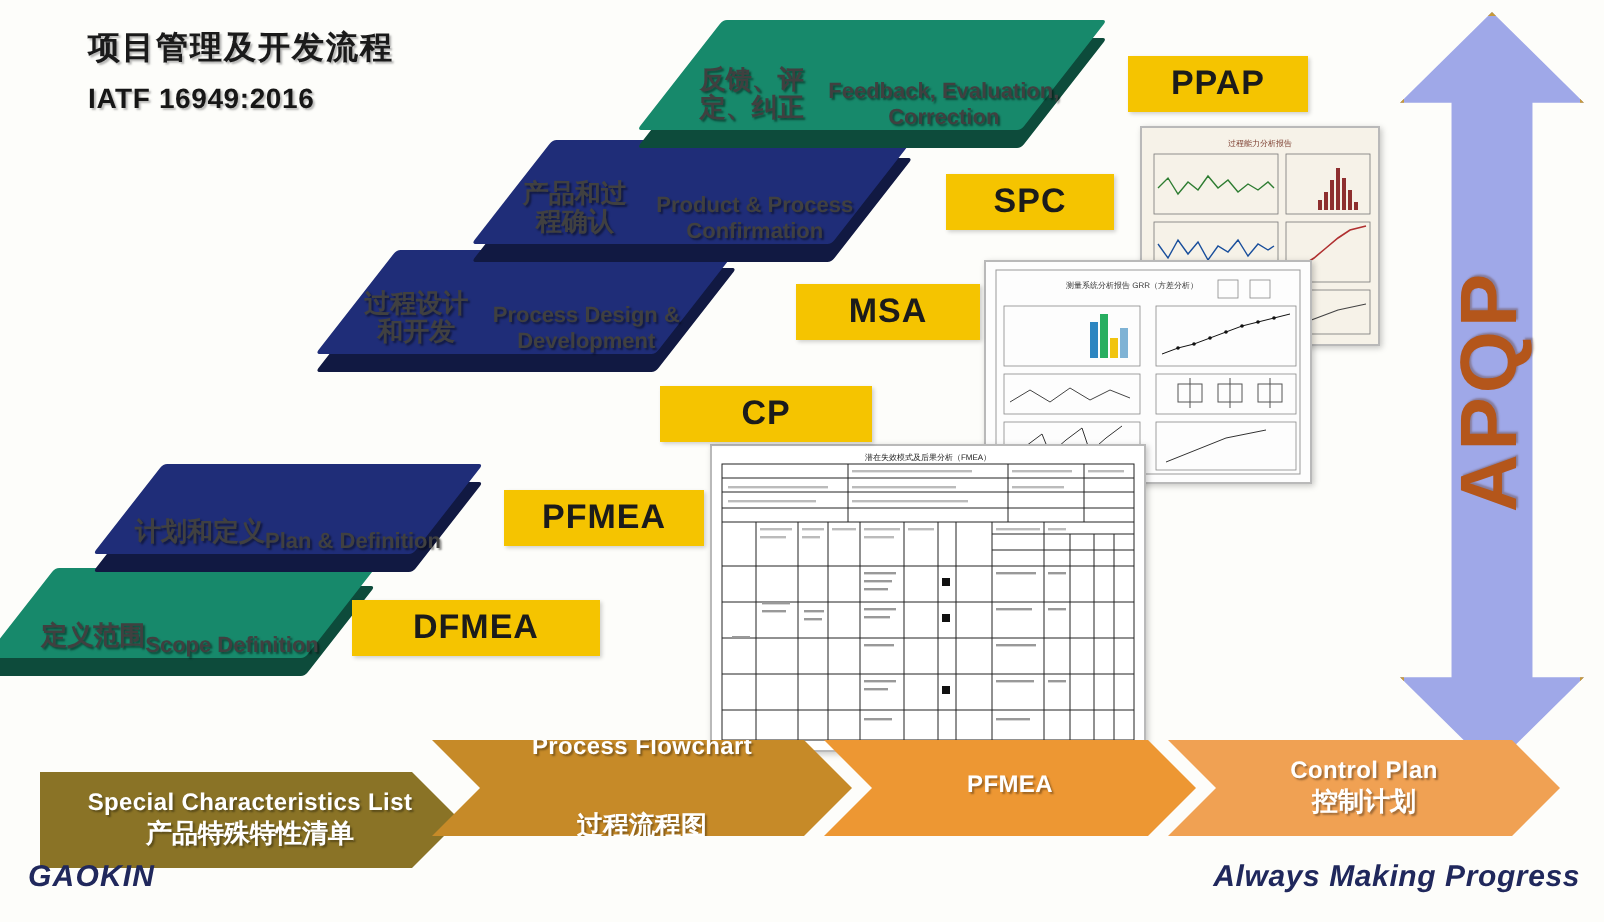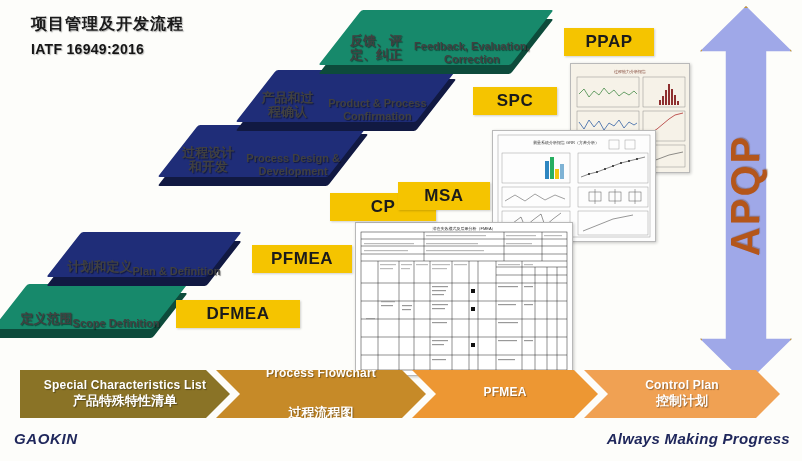--- a/index.html
+++ b/index.html
@@ -5,21 +5,21 @@
   html,body{margin:0;padding:0;}
   body{
     width:802px;height:461px;
     background:#fdfdfa;
     font-family:"Liberation Sans","DejaVu Sans",sans-serif;
     overflow:hidden;position:relative;
   }
   #stage{position:absolute;left:0;top:0;width:802px;height:461px;}
 
   
-  .title-block{position:absolute;left:31px;top:14px;}
+  .title-block{position:absolute;left:44px;top:14px;}
   .title-cn{
     font-size:16px;font-weight:bold;color:#1a1a1a;letter-spacing:1px;
     text-shadow:1px 1px 1px rgba(120,120,120,.55);
     font-family:"DejaVu Sans","Liberation Sans",sans-serif;
   }
   .title-en{
     margin-top:6px;font-size:14px;font-weight:bold;color:#161616;letter-spacing:.3px;
     text-shadow:1px 1px 1px rgba(120,120,120,.5);
   }
 
@@ -83,21 +83,21 @@
   
   .chev-bar{position:absolute;left:20px;top:370px;width:760px;height:48px;}
   .chev{
     position:absolute;top:0;height:48px;
     display:flex;flex-direction:column;align-items:center;justify-content:center;
     color:#fff;text-align:center;line-height:1.15;
     text-shadow:1px 1px 1px rgba(0,0,0,.35);
   }
   .chev .en{font-size:12px;font-weight:bold;letter-spacing:.2px;}
   .chev .cn{font-size:13px;font-weight:bold;margin-top:2px;font-family:Liberation Serif, serif;}
-  .chev.c0{left:0px;   width:210px;background:#8a7326;clip-path:polygon(0 0,186px 0,210px 50%,186px 100%,0 100%);}
+  .chev.c0{left:0px;   width:210px;background:#8a7326;clip-path:polygon(0 0,186px 0,210px 50%,186px 100%,0 100%);margin-top:16px;}
   .chev.c1{left:196px; width:210px;background:#c68a28;clip-path:polygon(0 0,186px 0,210px 50%,186px 100%,0 100%,24px 50%);gap:24px;}
   .chev.c2{left:392px; width:186px;background:#ed9733;clip-path:polygon(0 0,162px 0,186px 50%,162px 100%,0 100%,24px 50%);}
   .chev.c3{left:564px; width:196px;background:#f0a153;clip-path:polygon(0 0,172px 0,196px 50%,172px 100%,0 100%,24px 50%);}
 
   
   .footer-left{position:absolute;left:14px;top:430px;font-size:15px;font-weight:bold;
     font-style:italic;color:#20285c;letter-spacing:.6px;}
   .footer-right{position:absolute;right:12px;top:430px;font-size:15px;font-weight:bold;
     font-style:italic;color:#20285c;letter-spacing:.3px;}
 </style>
@@ -325,21 +325,21 @@
     <div class="slab" style="background:#17896b;"></div>
     <div class="txt">
       <div class="cn">反馈、评定、纠正</div>
       <div class="en">Feedback, Evaluation, Correction</div>
     </div>
   </div>
 
   <div class="tag" style="left:176px;top:300px;width:124px;height:28px;">DFMEA</div>
   <div class="tag" style="left:252px;top:245px;width:100px;height:28px;">PFMEA</div>
   <div class="tag" style="left:330px;top:193px;width:106px;height:28px;">CP</div>
-  <div class="tag" style="left:398px;top:142px;width:92px;height:28px;margin-top:40px;">MSA</div>
+  <div class="tag" style="left:398px;top:142px;width:92px;height:28px;">MSA</div>
   <div class="tag" style="left:473px;top:87px;width:84px;height:28px;">SPC</div>
   <div class="tag" style="left:564px;top:28px;width:90px;height:28px;">PPAP</div>
 
   <div class="chev-bar">
     <div class="chev c0">
       <div class="en">Special Characteristics List</div>
       <div class="cn">产品特殊特性清单</div>
     </div>
     <div class="chev c1">
       <div class="en">Process Flowchart</div>

